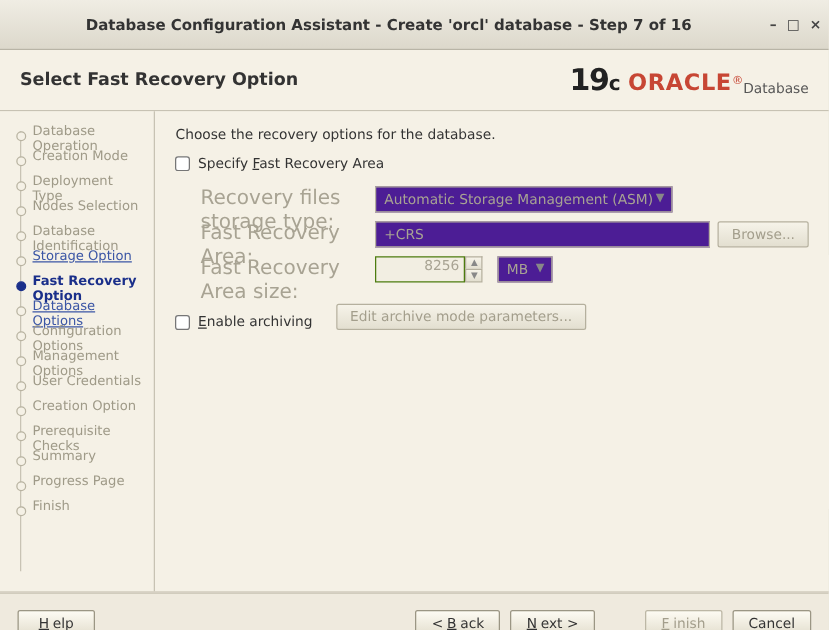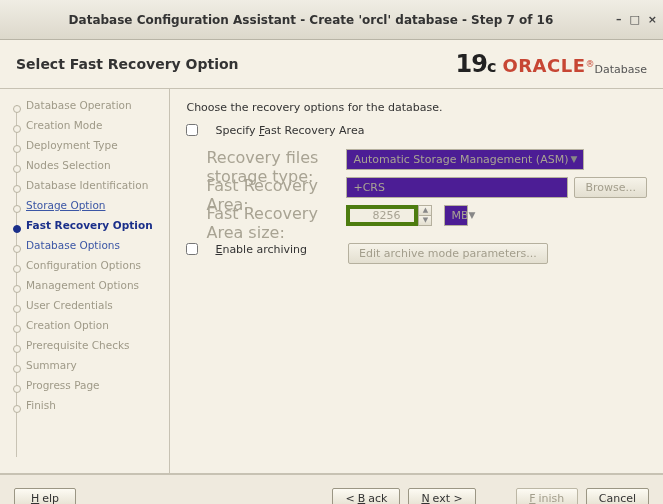--- a/index.html
+++ b/index.html
@@ -23,48 +23,48 @@
   
   .middle { display: flex; height: 384px; }
   
   .sidebar { width: 172px; background: #f5f1e6; padding: 10px 6px 10px 12px; position: relative; border-right: 1px solid #c7c2b3; }
   .step-rail { position: absolute; left: 16px; top: 16px; bottom: 16px; width: 1px; background: #c8c3b4; }
   .step { display: flex; align-items: flex-start; height: 20px; position: relative; padding-left: 14px; font-size: 10.5px; color: #9f9a88; }
   .step .dot { position: absolute; left: 1px; top: 50%; transform: translateY(-50%); width: 8px; height: 8px; border-radius: 50%; background: #f5f1e6; border: 1px solid #b8b3a1; }
   .step.done { color: #3b56a5; text-decoration: underline; }
   .step.current { color: #1a2f8a; font-weight: bold; }
   .step.current .dot { background: #1a2f8a; border-color: #1a2f8a; }
-  .step.next { color: #3b56a5; }
+  .step.next { color: #3b56a5; text-decoration: underline; }
   
   .content { flex: 1; background: #f5f1e6; padding: 12px 16px; position: relative; }
   .intro { font-size: 11px; color: #333; margin-bottom: 10px; }
   
-  .chk-row { display: flex; align-items: flex-start; gap: 17px; margin-bottom: 8px; }
+  .chk-row { display: flex; align-items: flex-end; gap: 6px; margin-bottom: 8px; }
   input[type=checkbox] { width: 12px; height: 12px; }
   .chk-label { font-size: 11px; color: #333; }
   .mnemonic { text-decoration: underline; }
   
   .form-grid { margin-left: 20px; margin-bottom: 14px; }
   .form-row { display: flex; align-items: center; height: 28px; }
   .form-label { width: 140px; font-size: 16px; color: #a8a393; margin-top: 16px; }
   .form-control { flex: 1; display: flex; align-items: center; gap: 6px; }
   
   .select, .textfield { height: 21px; background: #4c1d95; border: 1px solid #b5b09e; padding: 0 6px; font-size: 11px; color: #a8a393; display: flex; align-items: center; }
   .select { width: 238px; justify-content: space-between; }
-  .textfield { width: 222px; }
+  .textfield { width: 268px; }
   .caret { font-size: 9px; color: #888; }
   
   .btn-small { height: 21px; padding: 0 10px; background: linear-gradient(#f6f3e9, #e3dfd0); border: 1px solid #b5b09e; font-size: 11px; color: #a39e8c; display: inline-flex; align-items: center; border-radius: 2px; }
   
   .spinner { display: flex; align-items: center; }
-  .spinner-field { width: 72px; height: 21px; border: 4px solid #4d7c0f; background: #f2eee2; text-align: right; padding: 0 14px; font-size: 11px; color: #a8a393; }
+  .spinner-field { width: 72px; height: 21px; border: 1px solid #4d7c0f; background: #f2eee2; text-align: right; padding: 0 4px; font-size: 11px; color: #a8a393; }
   .spinner-btns { display: flex; flex-direction: column; }
   .spinner-btns span { width: 14px; height: 10.5px; background: linear-gradient(#f6f3e9,#e3dfd0); border: 1px solid #b5b09e; font-size: 7px; display: flex; align-items: center; justify-content: center; color: #888; }
   .spinner-btns span:first-child { border-bottom: none; }
-  .unit-select { width: 24px; margin-left: 6px; text-align: right; }
+  .unit-select { width: 44px; margin-left: 6px; text-align: right; }
   
   .footer { height: 48px; display: flex; align-items: center; padding: 0 14px; gap: 8px; border-top: 1px solid #c7c2b3; background: #efeade; }
   .footer-spacer { flex: 1; }
   .btn { height: 22px; min-width: 62px; padding: 0 12px; background: linear-gradient(#fdfbf3, #e2ddcc); border: 1px solid #9b9684; border-radius: 2px; font-size: 11px; color: #333; display: inline-flex; align-items: center; justify-content: center; gap: 3px; cursor: default; }
   .btn.disabled { color: #a39e8c; border-color: #bcb7a5; }
   .btn-gap { width: 24px; }
 </style>
 </head>
 <body>
 

